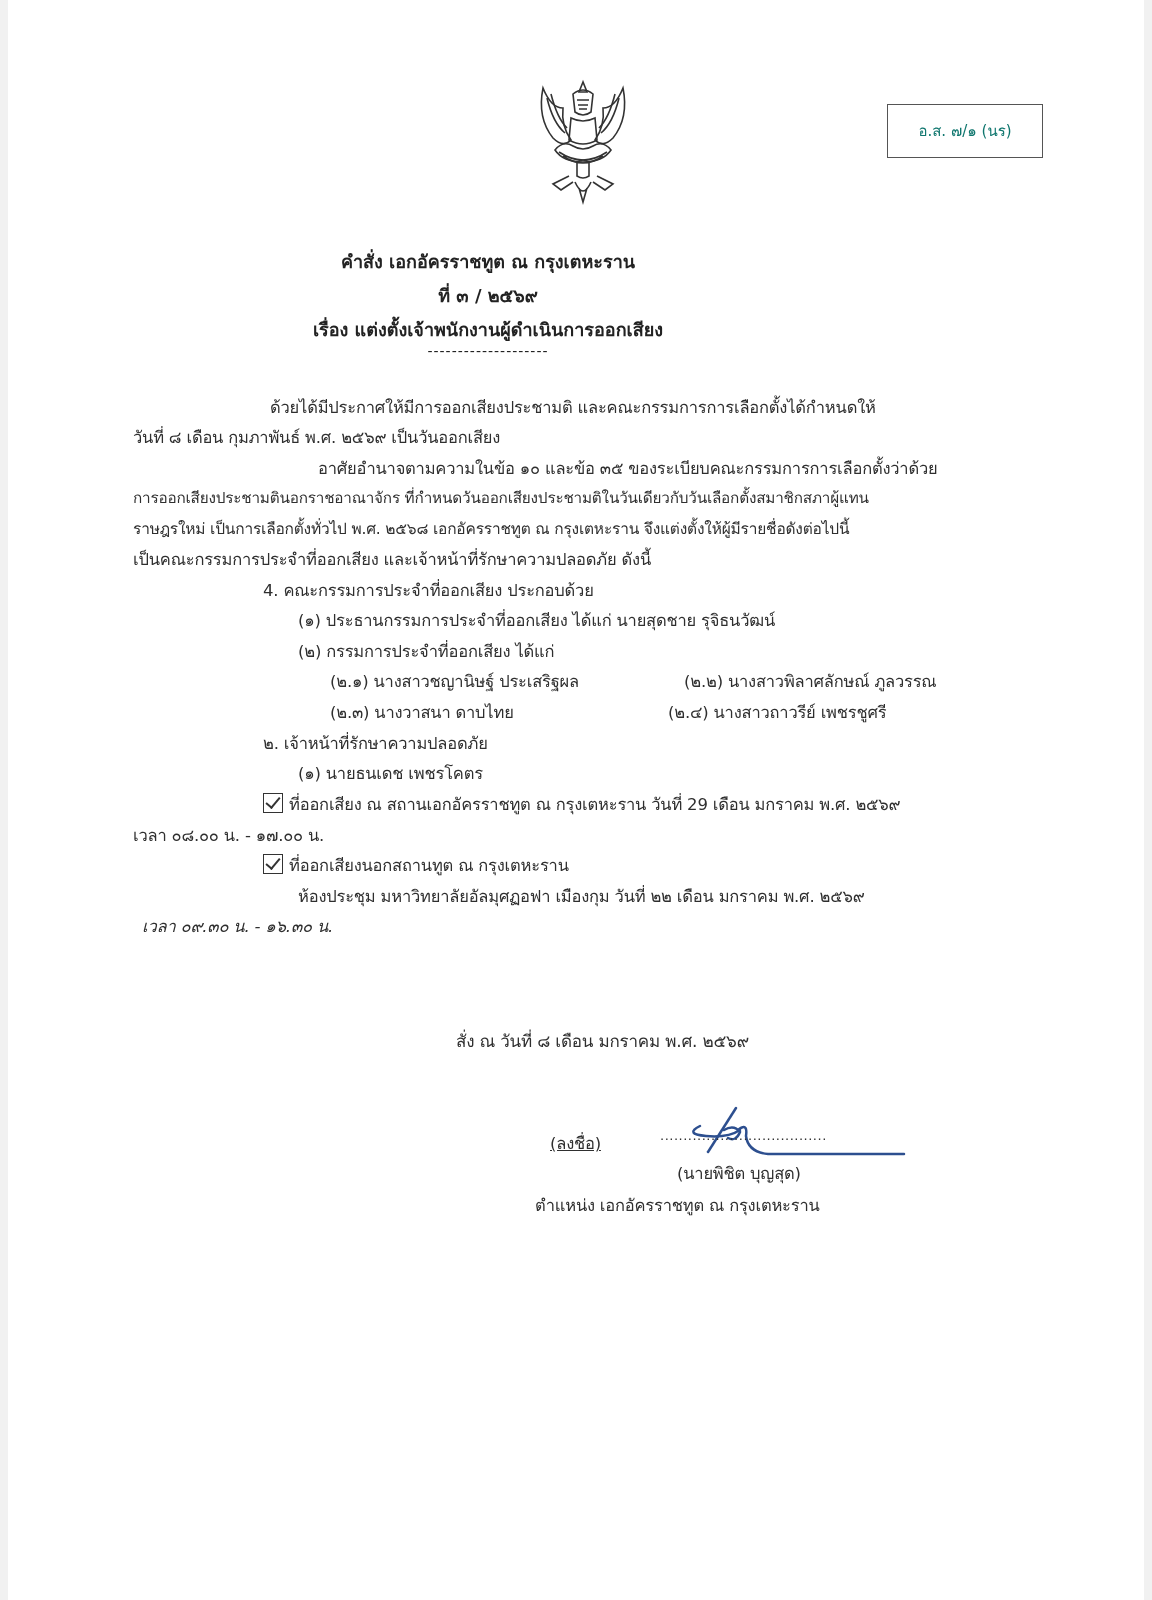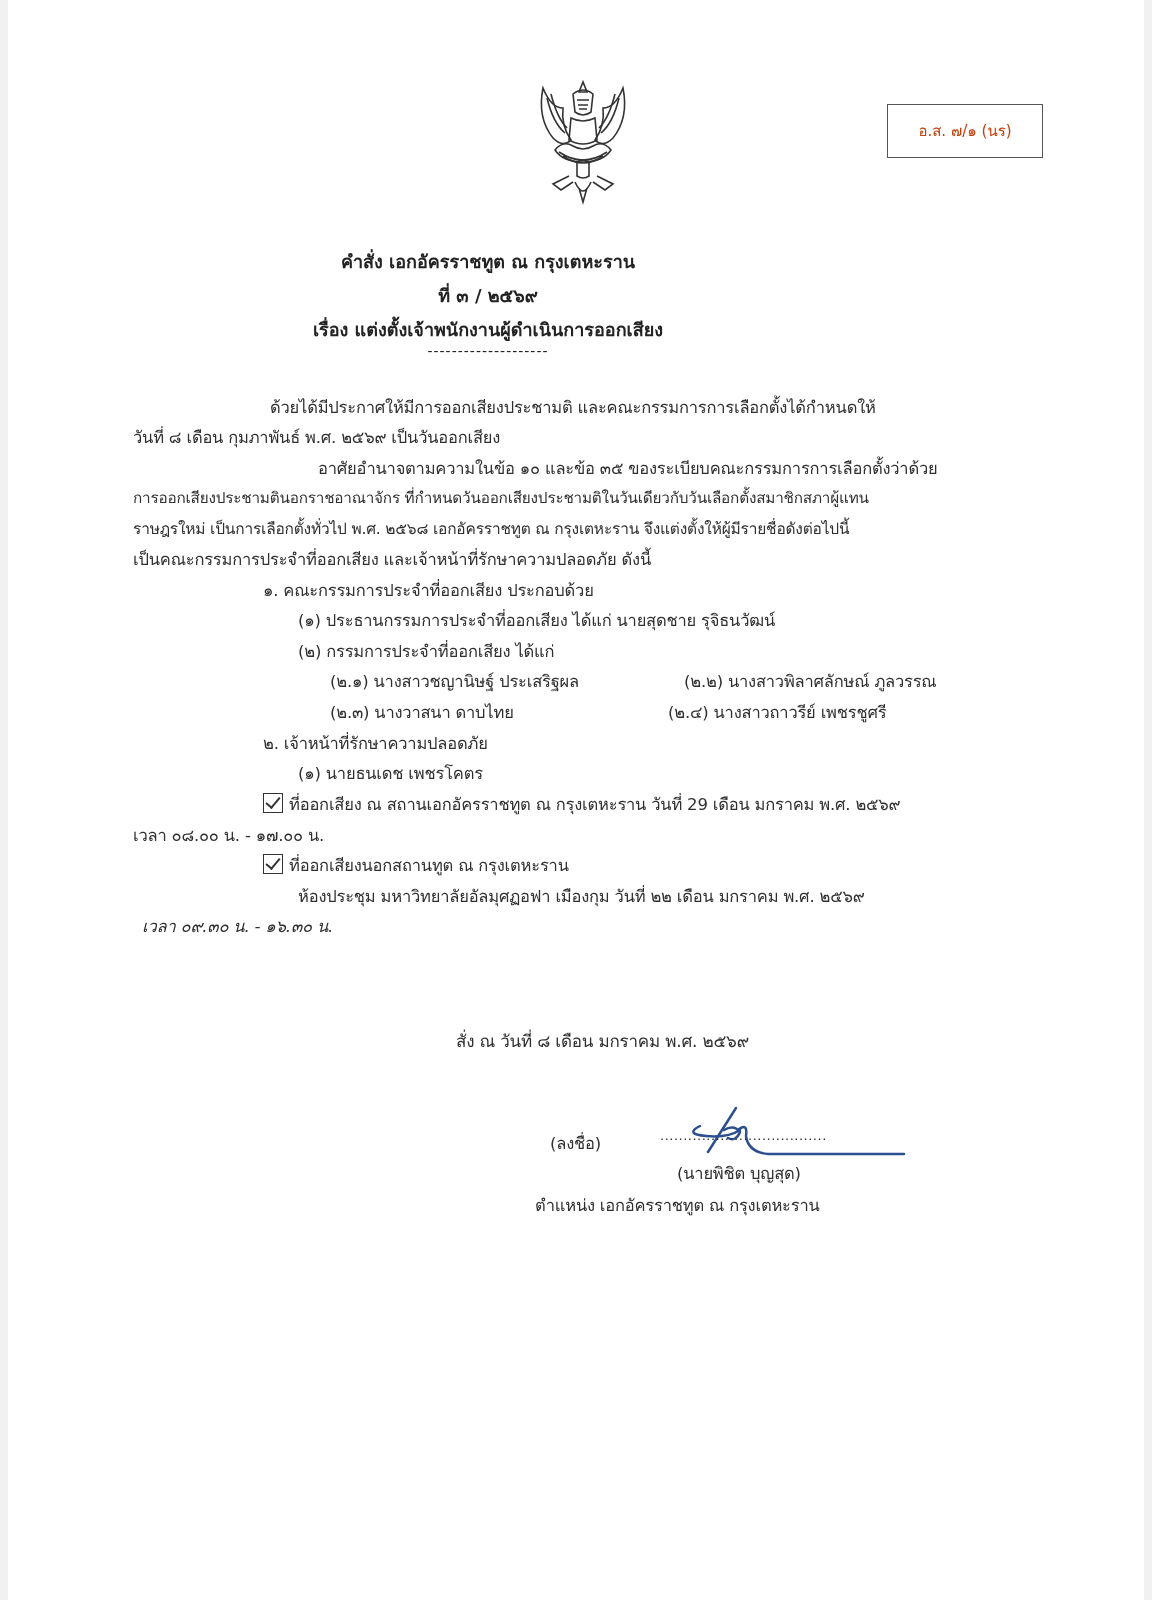--- a/index.html
+++ b/index.html
@@ -4,21 +4,21 @@
 <style>
   html, body { margin:0; padding:0; }
   body {
     width:1152px; height:1600px; background:#f1f1f1; position:relative; overflow:hidden;
     font-family:"DejaVu Sans", "Liberation Sans", sans-serif; color:#2b2b2b;
   }
   .page { position:absolute; left:8px; top:0; width:1136px; height:1600px; background:#ffffff; }
   .abs { position:absolute; white-space:nowrap; }
   .form-code {
     position:absolute; left:887px; top:104px; width:154px; height:52px;
-    border:1.5px solid #555; font-size:15px; color:#c2410c;
+    border:1.5px solid #555; font-size:15px; color:#0f766e;
     display:flex; align-items:center; justify-content:center;
   }
   .title { font-size:18px; font-weight:bold; color:#222; text-align:center; left:0; width:976px; }
   .body-text { font-size:16.5px; color:#2f2f2f; letter-spacing:-0.2px; }
   .check { display:inline-block; width:18px; height:18px; border:1.6px solid #333; position:relative; vertical-align:-3px; margin-right:6px; }
   .check::after { content:""; position:absolute; left:5px; top:0px; width:6px; height:12px; border-right:2px solid #333; border-bottom:2px solid #333; transform:rotate(40deg); }
   .garuda { position:absolute; left:533px; top:78px; }
   .sig { position:absolute; left:688px; top:1102px; }
 </style>
 </head>
@@ -50,21 +50,21 @@
 <div class="abs title" style="top:315px;">เรื่อง  แต่งตั้งเจ้าพนักงานผู้ดำเนินการออกเสียง</div>
 <div class="abs title" style="top:343px; font-weight:normal; font-size:14px; letter-spacing:1px;">--------------------</div>
 
 <div class="abs body-text" style="left:270px; top:394px;">ด้วยได้มีประกาศให้มีการออกเสียงประชามติ และคณะกรรมการการเลือกตั้งได้กำหนดให้</div>
 <div class="abs body-text" style="left:133px; top:424px;">วันที่ ๘ เดือน กุมภาพันธ์ พ.ศ. ๒๕๖๙ เป็นวันออกเสียง</div>
 <div class="abs body-text" style="left:270px; top:455px;margin-left:48px;">อาศัยอำนาจตามความในข้อ ๑๐ และข้อ ๓๕ ของระเบียบคณะกรรมการการเลือกตั้งว่าด้วย</div>
 <div class="abs body-text" style="left:133px; top:485px; font-size:15.3px;">การออกเสียงประชามตินอกราชอาณาจักร ที่กำหนดวันออกเสียงประชามติในวันเดียวกับวันเลือกตั้งสมาชิกสภาผู้แทน</div>
 <div class="abs body-text" style="left:133px; top:516px; font-size:15.5px;">ราษฎรใหม่ เป็นการเลือกตั้งทั่วไป พ.ศ. ๒๕๖๘ เอกอัครราชทูต ณ กรุงเตหะราน  จึงแต่งตั้งให้ผู้มีรายชื่อดังต่อไปนี้</div>
 <div class="abs body-text" style="left:133px; top:546px;">เป็นคณะกรรมการประจำที่ออกเสียง และเจ้าหน้าที่รักษาความปลอดภัย ดังนี้</div>
 
-<div class="abs body-text" style="left:263px; top:577px;">๑.  คณะกรรมการประจำที่ออกเสียง ประกอบด้วย</div>
+<div class="abs body-text" style="left:263px; top:577px;">4.  คณะกรรมการประจำที่ออกเสียง ประกอบด้วย</div>
 <div class="abs body-text" style="left:298px; top:607px;">(๑) ประธานกรรมการประจำที่ออกเสียง  ได้แก่  นายสุดชาย รุจิธนวัฒน์</div>
 <div class="abs body-text" style="left:298px; top:638px;">(๒) กรรมการประจำที่ออกเสียง  ได้แก่</div>
 <div class="abs body-text" style="left:330px; top:668px;">(๒.๑) นางสาวชญานิษฐ์ ประเสริฐผล</div>
 <div class="abs body-text" style="left:684px; top:668px;">(๒.๒) นางสาวพิลาศลักษณ์ ภูลวรรณ</div>
 <div class="abs body-text" style="left:330px; top:699px;">(๒.๓) นางวาสนา ดาบไทย</div>
 <div class="abs body-text" style="left:668px; top:699px;">(๒.๔) นางสาวถาวรีย์ เพชรชูศรี</div>
 
 <div class="abs body-text" style="left:263px; top:730px;">๒.  เจ้าหน้าที่รักษาความปลอดภัย</div>
 <div class="abs body-text" style="left:298px; top:760px;">(๑)  นายธนเดช เพชรโคตร</div>
 
@@ -83,16 +83,16 @@
 
 <svg class="sig" width="220" height="60" viewBox="0 0 220 60">
   <g fill="none" stroke="#2d4f8f" stroke-width="2.5" stroke-linecap="round">
     <path d="M48 6 L20 50"></path>
     <path d="M12 24 Q-4 32 18 34 Q40 36 52 28"></path>
     <path d="M36 28 Q46 22 52 30 Q48 40 40 36"></path>
     <path d="M50 28 Q60 20 58 34 Q60 50 80 52 Q140 52 216 52"></path>
   </g>
 </svg>
 
-<div class="abs body-text" style="left:550px; top:1130px;">(ลงชื่อ)</div>
+<div class="abs body-text" style="left:550px; top:1130px;text-decoration:underline;">(ลงชื่อ)</div>
 <div class="abs body-text" style="left:660px; top:1128px; letter-spacing:0.5px; font-size:13px;">....................................</div>
 <div class="abs body-text" style="left:677px; top:1160px;">(นายพิชิต บุญสุด)</div>
 <div class="abs body-text" style="left:535px; top:1192px;">ตำแหน่ง   เอกอัครราชทูต ณ กรุงเตหะราน</div>
 
 </body></html>

